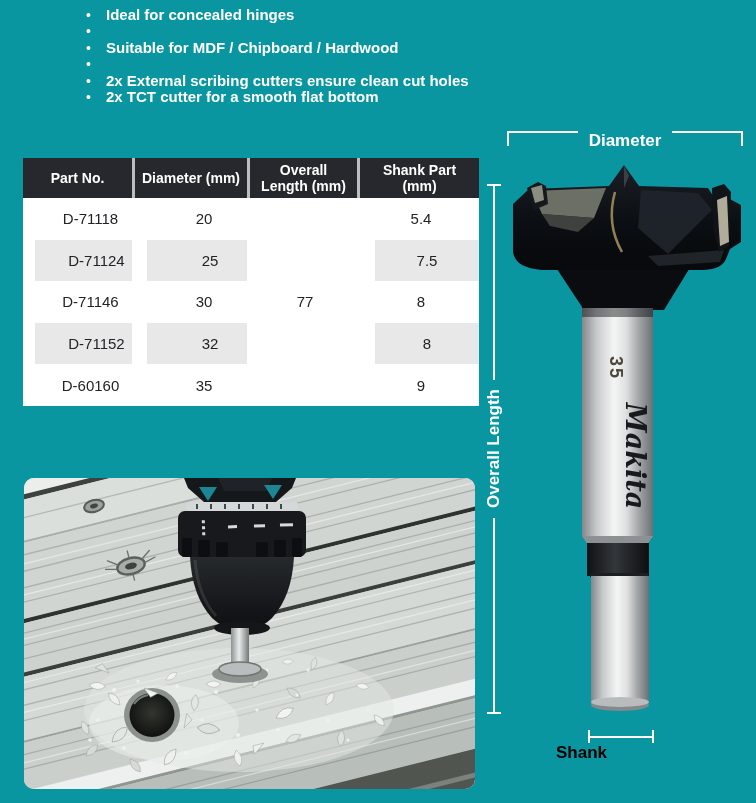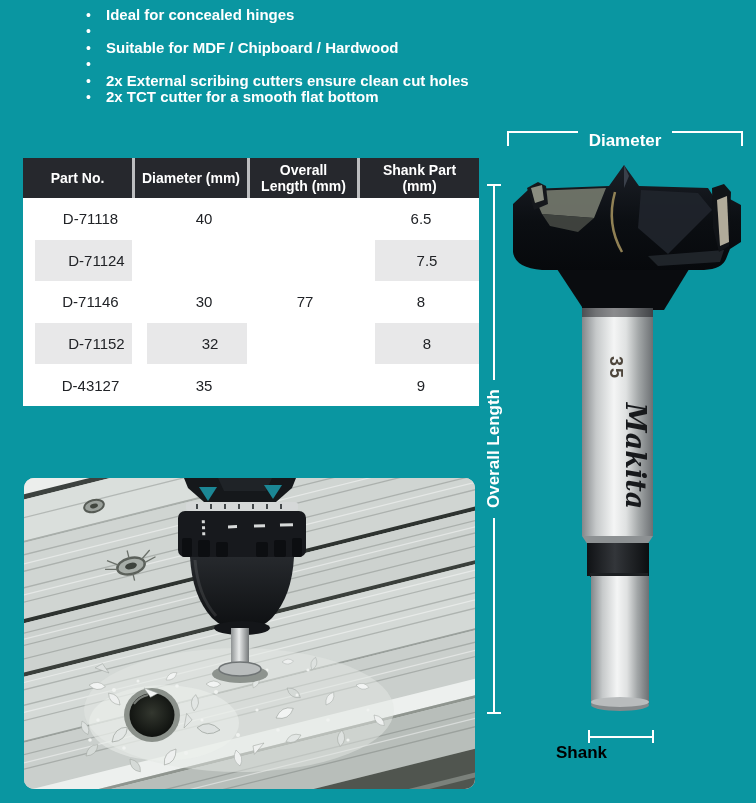--- a/index.html
+++ b/index.html
@@ -114,35 +114,36 @@
 
   <div class="spec-table">
     <div class="th sep">Part No.</div>
     <div class="th sep">Diameter (mm)</div>
     <div class="th sep">Overall Length (mm)</div>
     <div class="th">Shank Part (mm)</div>
 
     <div class="td merged">77</div>
 
     <div class="td c1 r2 gapR">D-71118</div>
-    <div class="td c2 r2 gapR">40</div>
-    <div class="td c4 r2 gapL">6.5</div>
+    <div class="td c2 r2 gapR">20</div>
+    <div class="td c4 r2 gapL">5.4</div>
 
     <div class="td c1 r3 alt gapR">D-71124</div>
+    <div class="td c2 r3 alt gapR">25</div>
     <div class="td c4 r3 alt gapL">7.5</div>
 
     <div class="td c1 r4 gapR">D-71146</div>
     <div class="td c2 r4 gapR">30</div>
     <div class="td c4 r4 gapL">8</div>
 
     <div class="td c1 r5 alt gapR">D-71152</div>
     <div class="td c2 r5 alt gapR">32</div>
     <div class="td c4 r5 alt gapL">8</div>
 
-    <div class="td c1 r6 gapR">D-43127</div>
+    <div class="td c1 r6 gapR">D-60160</div>
     <div class="td c2 r6 gapR">35</div>
     <div class="td c4 r6 gapL">9</div>
   </div>
 
   <figure class="photo" style="margin:0">
     <svg width="451" height="311" viewBox="0 0 451 311" xmlns="http://www.w3.org/2000/svg">
       <defs>
         <radialGradient id="holeGrad" cx="50%" cy="45%" r="60%">
           <stop offset="0%" stop-color="#33372f"></stop>
             <stop offset="70%" stop-color="#171a16"></stop>

